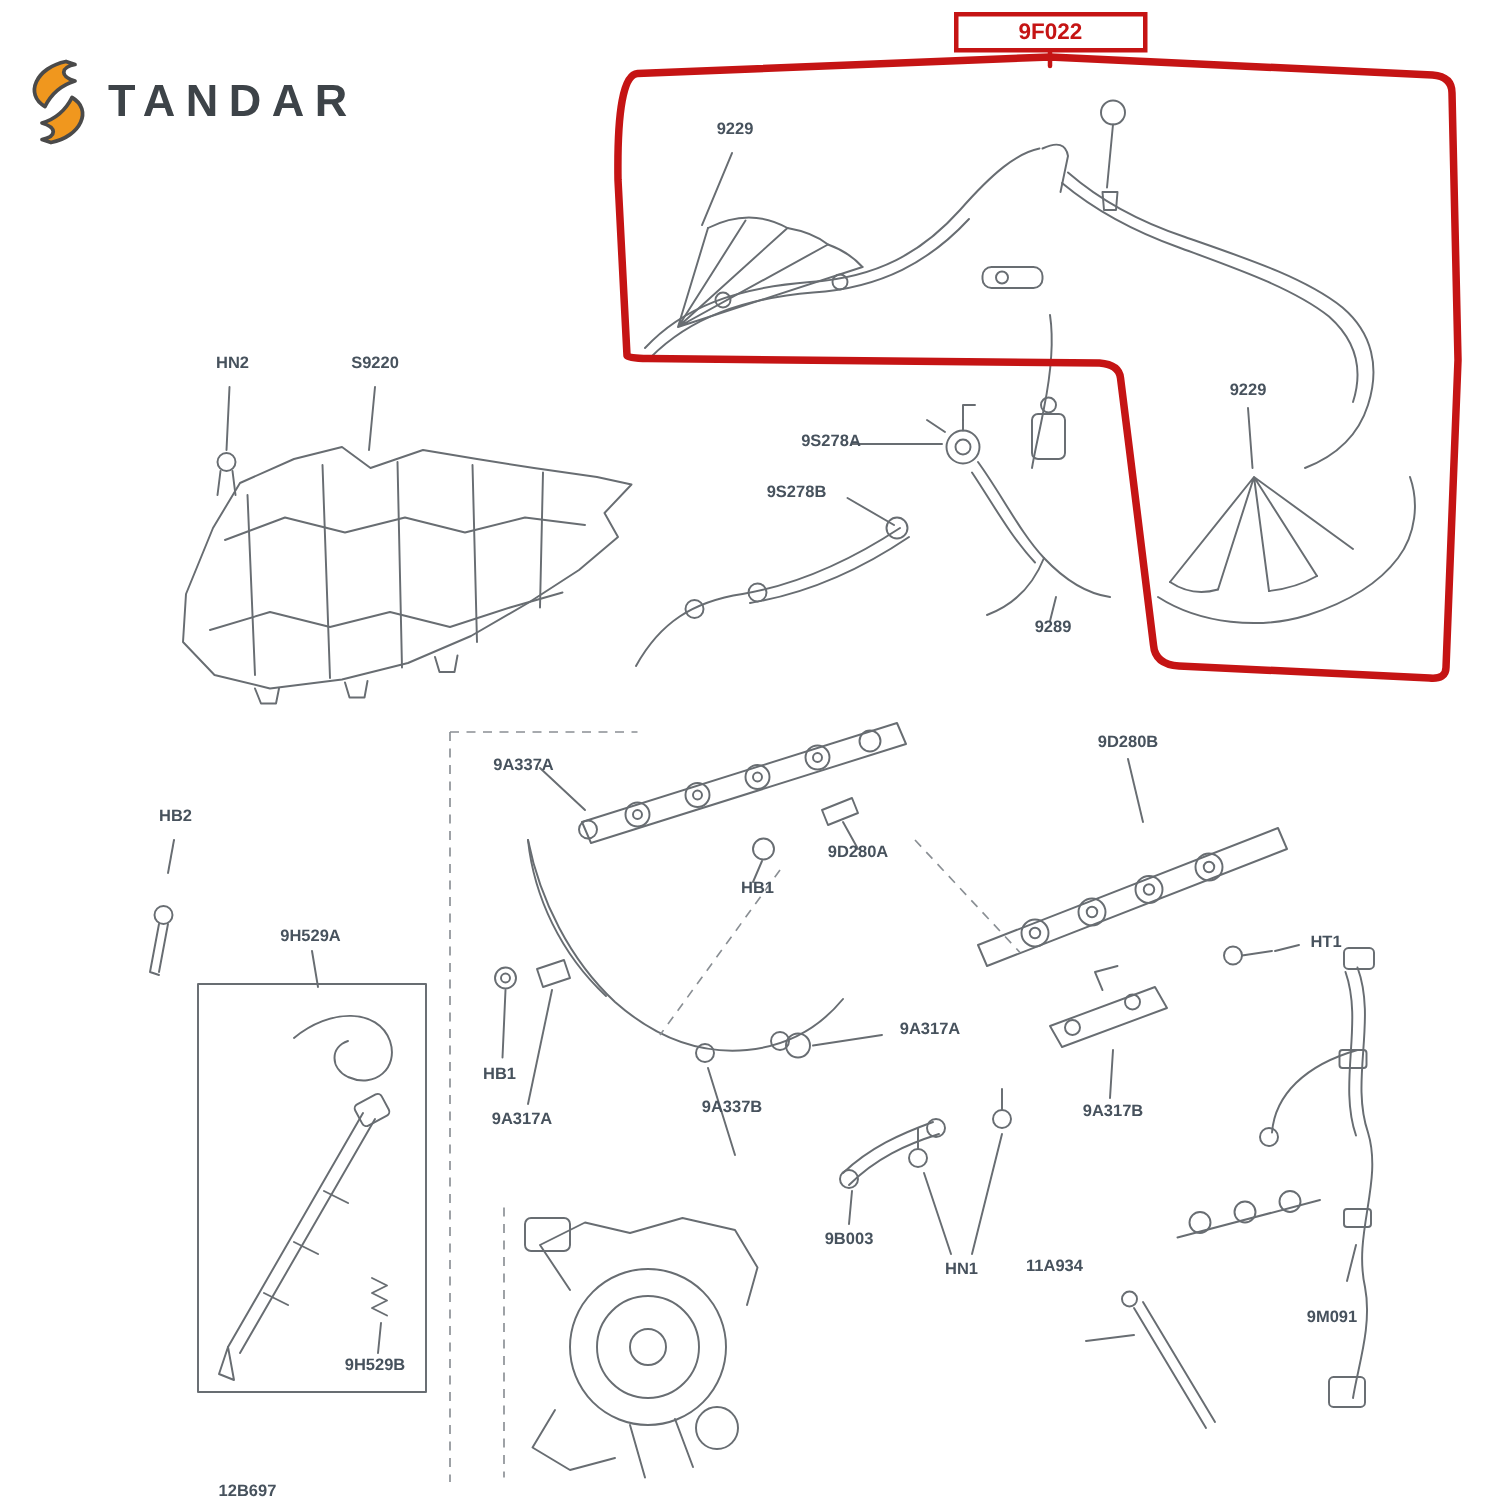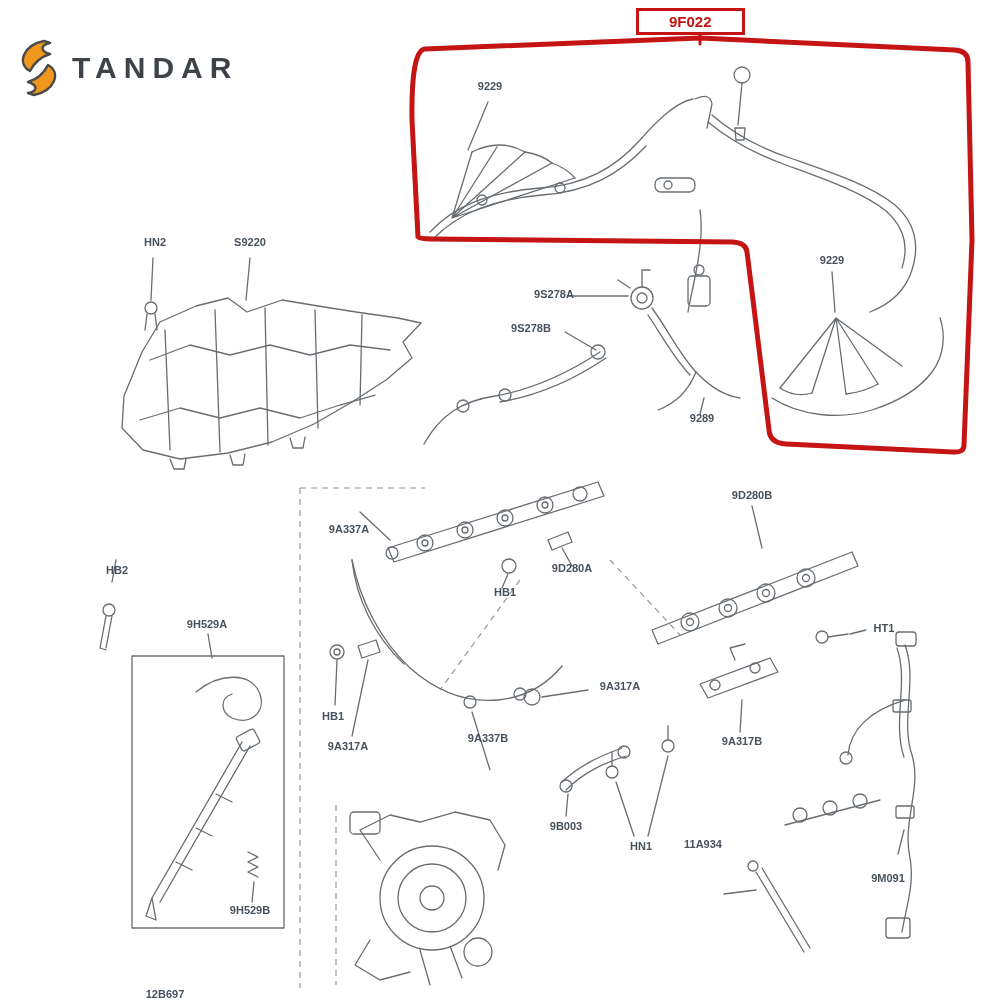--- a/index.html
+++ b/index.html
@@ -8,21 +8,21 @@
     overflow:hidden;font-family:"Liberation Sans",sans-serif;
   }
   .logo{position:absolute;left:10px;top:36px;display:flex;align-items:center;gap:4px;}
   .logo-text{font-size:30px;font-weight:bold;color:#3d4348;letter-spacing:7px;line-height:1;}
   .plabel{
     position:absolute;color:#47525d;font-size:11px;font-weight:bold;
     white-space:nowrap;transform:translateX(-50%);
   }
   .highlight-box{
     position:absolute;left:636px;top:8px;border:3px solid #c51414;
-    color:#c51414;font-size:15px;font-weight:bold;padding:2px 30px;
+    color:#c51414;font-size:15px;font-weight:bold;padding:2px 40px;
     background:transparent;
   }
   svg.artwork{position:absolute;left:0;top:0;}
 </style>
 </head>
 <body>
 
 <div class="stage">
 
   <div class="logo">
@@ -255,25 +255,25 @@
     <span>9F022</span>
   </div>
 
   <div class="plabel" style="left:490px;top:80px">9229</div>
   <div class="plabel" style="left:155px;top:236px">HN2</div>
   <div class="plabel" style="left:250px;top:236px">S9220</div>
   <div class="plabel" style="left:554px;top:288px">9S278A</div>
   <div class="plabel" style="left:531px;top:322px">9S278B</div>
   <div class="plabel" style="left:832px;top:254px">9229</div>
   <div class="plabel" style="left:702px;top:412px">9289</div>
-  <div class="plabel" style="left:349px;top:523px">9A337A</div>
+  <div class="plabel" style="left:349px;top:504px">9A337A</div>
   <div class="plabel" style="left:752px;top:489px">9D280B</div>
   <div class="plabel" style="left:572px;top:562px">9D280A</div>
   <div class="plabel" style="left:505px;top:586px">HB1</div>
-  <div class="plabel" style="left:117px;top:564px">HB2</div>
+  <div class="plabel" style="left:117px;top:538px">HB2</div>
   <div class="plabel" style="left:207px;top:618px">9H529A</div>
   <div class="plabel" style="left:333px;top:710px">HB1</div>
   <div class="plabel" style="left:348px;top:740px">9A317A</div>
   <div class="plabel" style="left:620px;top:680px">9A317A</div>
   <div class="plabel" style="left:488px;top:732px">9A337B</div>
   <div class="plabel" style="left:742px;top:735px">9A317B</div>
   <div class="plabel" style="left:884px;top:622px">HT1</div>
   <div class="plabel" style="left:566px;top:820px">9B003</div>
   <div class="plabel" style="left:641px;top:840px">HN1</div>
   <div class="plabel" style="left:703px;top:838px">11A934</div>

